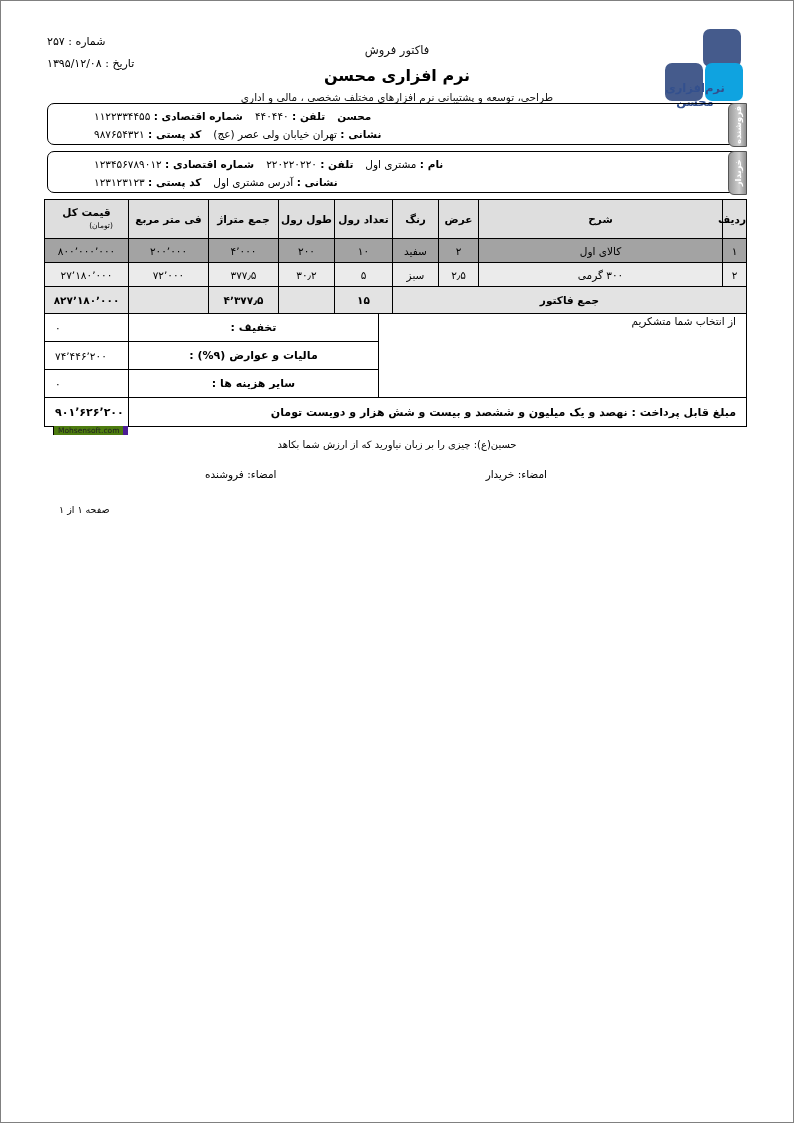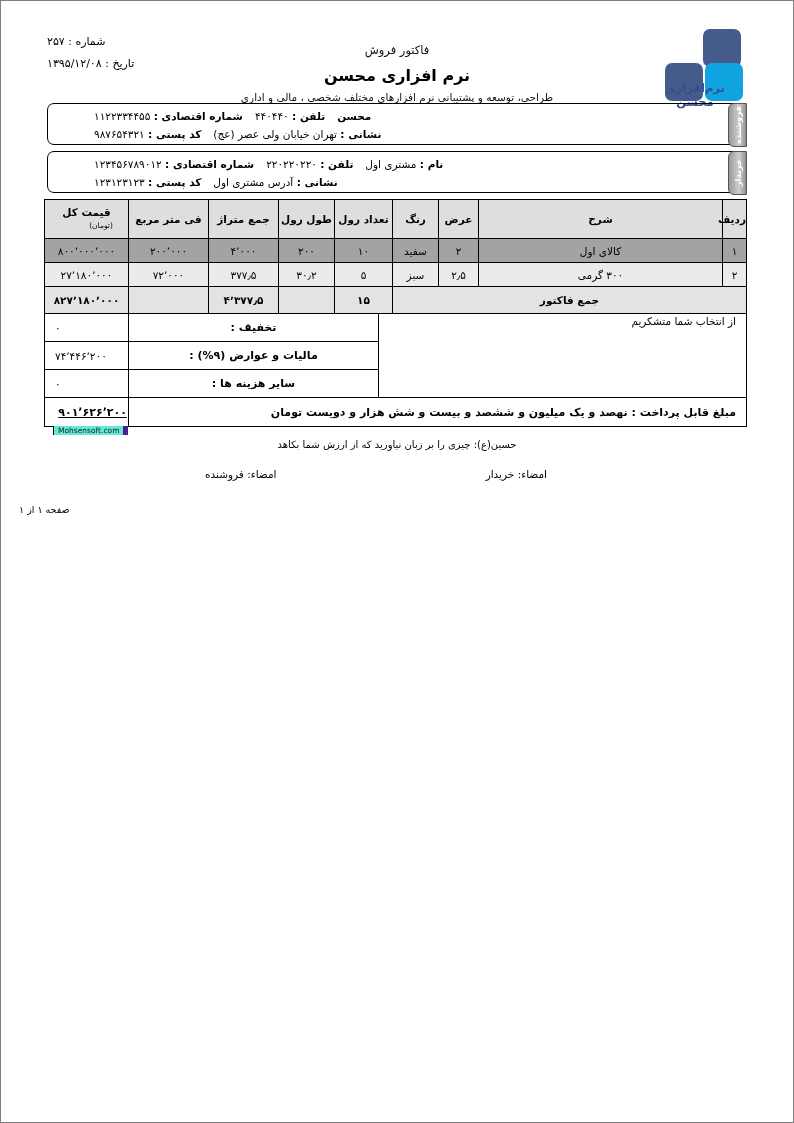--- a/index.html
+++ b/index.html
@@ -191,26 +191,26 @@
     margin-top: -1px;
   }
   table.payable td {
     border: 1.6px solid #000;
     height: 26px;
     font-size: 11px;
     font-weight: bold;
     color: #000;
   }
   td.payable-text { text-align: right; padding-right: 10px; margin-left: 45px; }
-  td.payable-amount { text-align: right; padding-left: 10px; text-decoration: underline; }
+  td.payable-amount { text-align: left; padding-left: 10px; }
   .brand-stamp {
     position: absolute;
     left: 6px;
     bottom: -8px;
-    background: #5eead4;
+    background: #4d7c0f;
     border-right: 5px solid #4c1d95;
     border-left: 1px solid #000;
     padding: 0 4px;
     font-size: 7.5px;
     color: #222;
     font-family: "DejaVu Sans", sans-serif;
     direction: ltr;
   }
   
   .quote {
@@ -222,21 +222,21 @@
   .signatures {
     margin: 18px 46px 0 46px;
     position: relative;
     height: 20px;
     font-size: 10.5px;
     color: #000;
   }
   .sig-buyer  { position: absolute; right: 200px; }
   .sig-seller { position: absolute; left: 158px; }
   .page-num {
-    margin: 16px 46px 0 18px;
+    margin: 16px 46px 0 58px;
     text-align: left;
     font-size: 9.5px;
     color: #000;
     direction: rtl;
   }
 </style>
 </head>
 <body>
 
 <div class="page">

